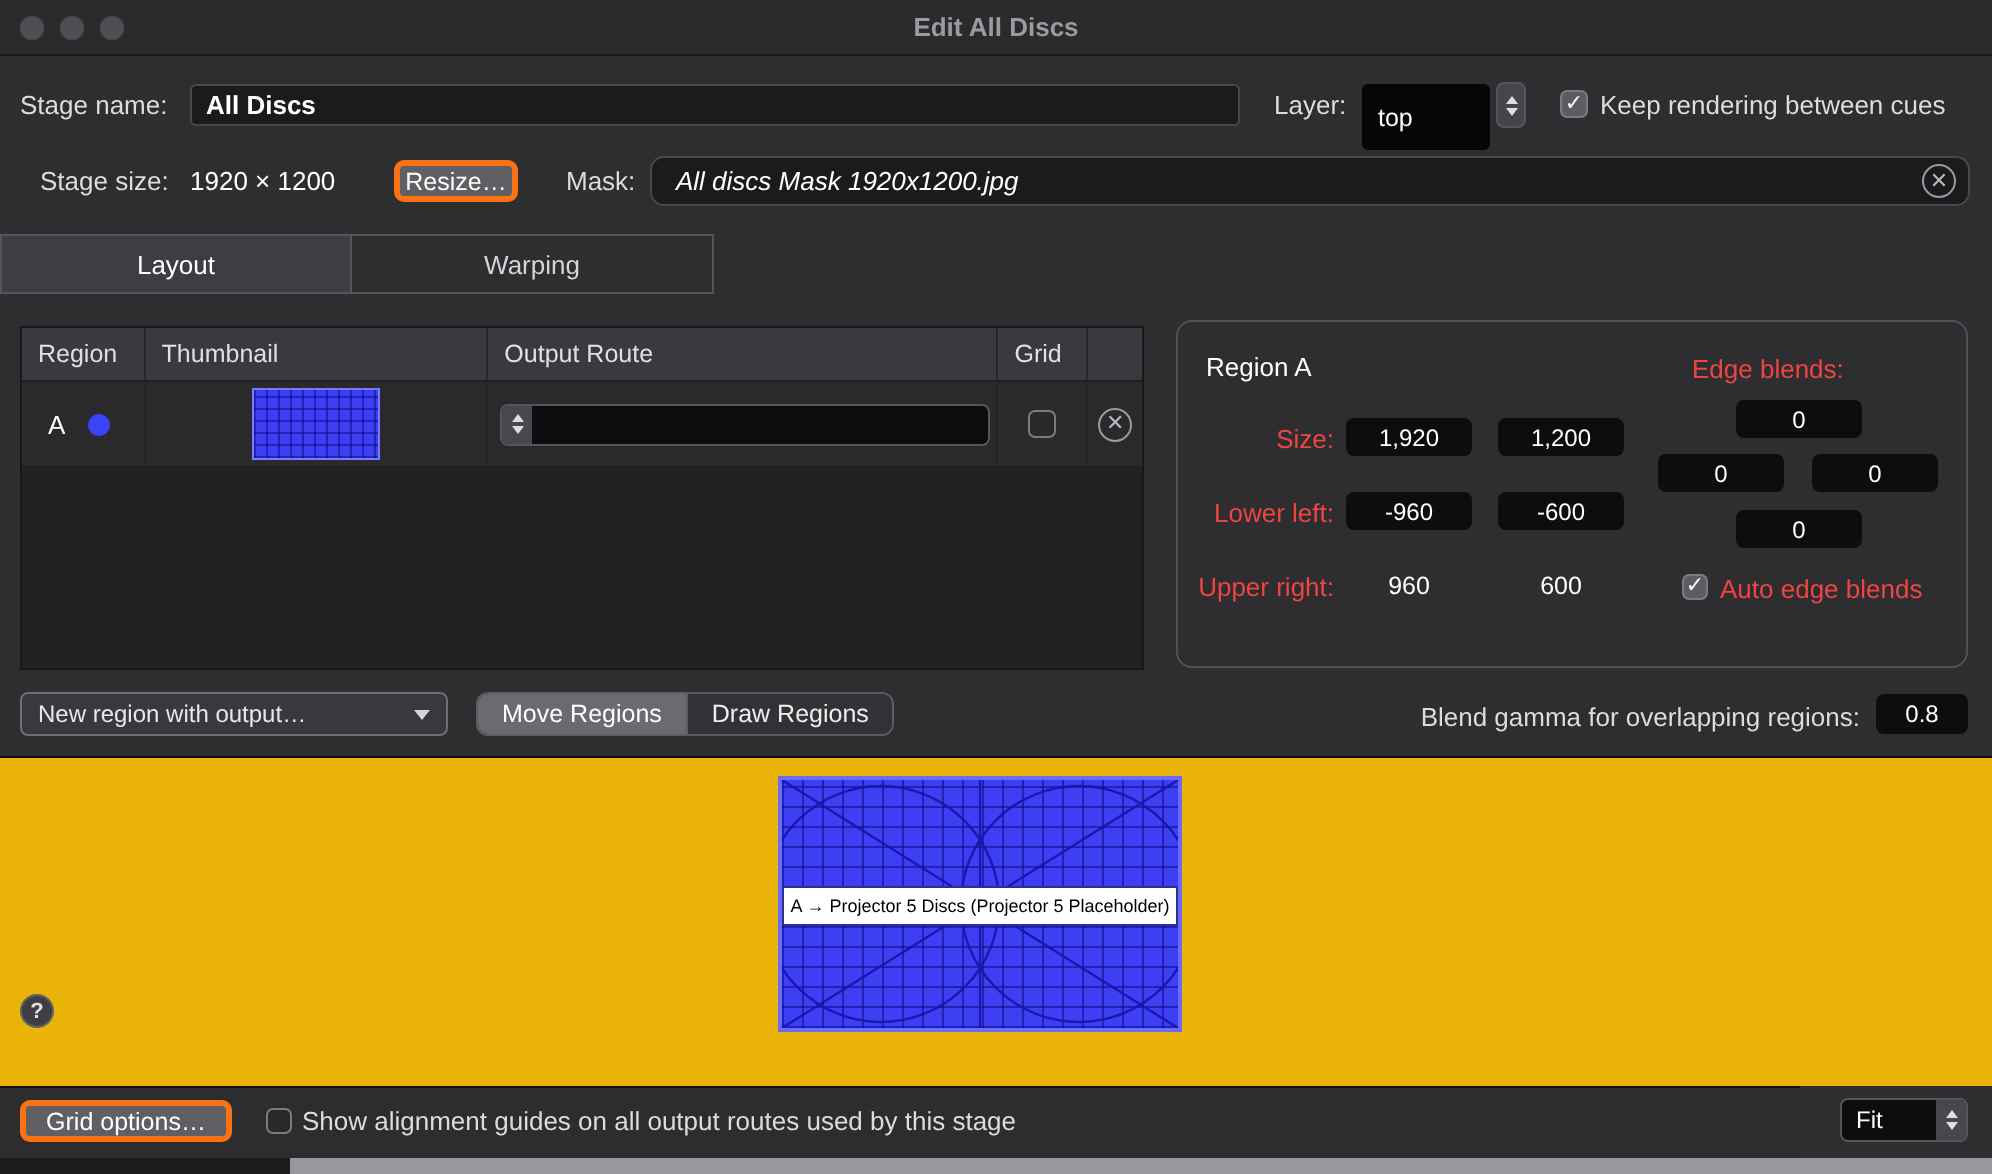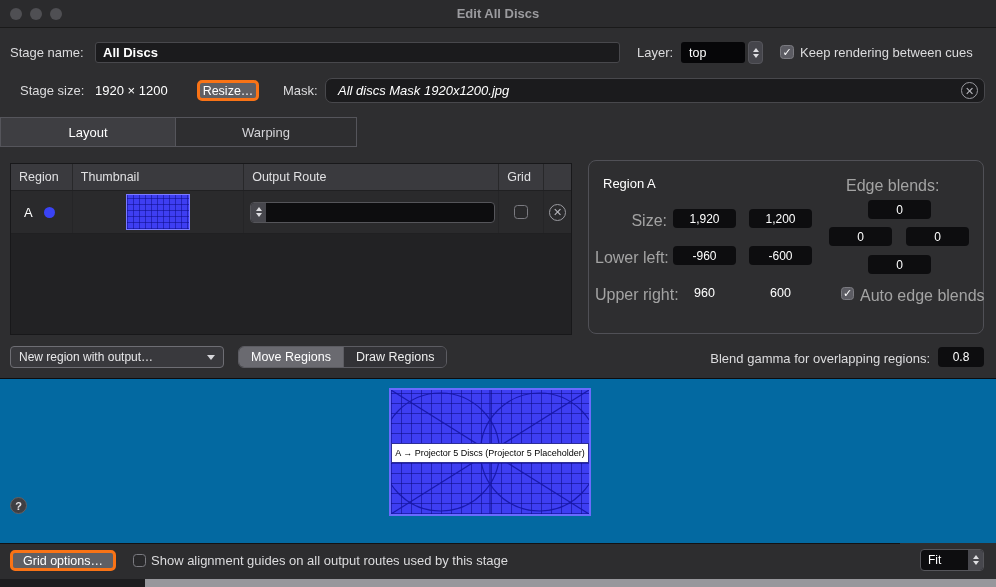--- a/index.html
+++ b/index.html
@@ -59,26 +59,26 @@
   .thumb { width:64px; height:36px; border:1px solid #7a7aff; background-color:#3e3ef2;
     background-image:
       repeating-linear-gradient(0deg, rgba(10,10,130,0.5) 0 1px, transparent 1px 6px),
       repeating-linear-gradient(90deg, rgba(10,10,130,0.5) 0 1px, transparent 1px 6px); }
 
   .route-popup { margin-left:6px; width:245px; height:21px; font-size:11.5px; }
   .route-popup .ptxt { padding-left:6px; }
 
   
   #region-panel { position:absolute; left:588px; top:160px; width:396px; height:174px; background:#2e2e30; border:1px solid #505056; border-radius:8px; }
-  #region-panel .p-label { position:absolute; font-size:16px; color:#a3a3a3; white-space:nowrap; }
+  #region-panel .p-label { position:absolute; font-size:13px; color:#ef4444; white-space:nowrap; }
   .field { position:absolute; background:#0d0d0f; border-radius:4px; color:#fff; font-size:12px; display:flex; align-items:center; justify-content:center; width:63px; height:19px; }
   .static-val { position:absolute; width:63px; text-align:center; color:#fff; font-size:12.5px; }
 
   
-  #canvas { position:absolute; left:0; top:378px; width:996px; height:165px; background:#0369a1; border-top:1px solid #0c0c0e; }
+  #canvas { position:absolute; left:0; top:378px; width:996px; height:165px; background:#eab308; border-top:1px solid #0c0c0e; }
   #region-preview { position:absolute; left:389px; top:9px; width:202px; height:128px; border:2px solid #6a6aff; background-color:#3e3ef2;
     background-image:
       repeating-linear-gradient(0deg, rgba(10,10,130,0.55) 0 1px, transparent 1px 10px),
       repeating-linear-gradient(90deg, rgba(10,10,130,0.55) 0 1px, transparent 1px 10px); }
   .pattern-overlay { position:absolute; left:0; top:0; width:100%; height:100%; stroke:#1616a8; fill:none; stroke-width:1.2; opacity:0.9; }
   .region-tag { position:absolute; left:0; right:0; top:53px; height:20px; background:#ffffff; border:1px solid #2e2e96; color:#000; font-size:9px; display:flex; align-items:center; justify-content:center; white-space:nowrap; z-index:2; }
 
   .help-circle { position:absolute; left:10px; top:118px; width:17px; height:17px; border-radius:50%; background:#3f3f43; border:1px solid #626266; color:#e2e2e6; font-size:11px; font-weight:700; display:flex; align-items:center; justify-content:center; }
 
   
@@ -102,21 +102,21 @@
   <div class="titlebar">
     <span class="traffic" style="left:10px"></span>
     <span class="traffic" style="left:30px"></span>
     <span class="traffic" style="left:50px"></span>
     <div class="title">Edit All Discs</div>
   </div>
 
   <div class="abs label" style="left:10px;top:45px">Stage name:</div>
   <input class="abs text-input" style="left: 95px; top: 42px; width: 525px; height: 21px;" value="All Discs">
   <div class="abs label" style="left:637px;top:45px">Layer:</div>
-  <div class="abs black-popup" style="left:681px;top:42px;width:64px;height:21px">
+  <div class="abs black-popup" style="left:681px;top:42px;width:64px;height:33px">
     <span>top</span>
   </div>
   <div class="abs stepper" style="left:748px;top:41px;height:23px">
     <span class="tri up"></span>
     <span class="tri down"></span>
   </div>
   <div class="abs checkbox checked" style="left:780px;top:45px"></div>
   <div class="abs label" style="left:800px;top:45px">Keep rendering between cues</div>
 
   <div class="abs label" style="left:20px;top:83px">Stage size:</div>

